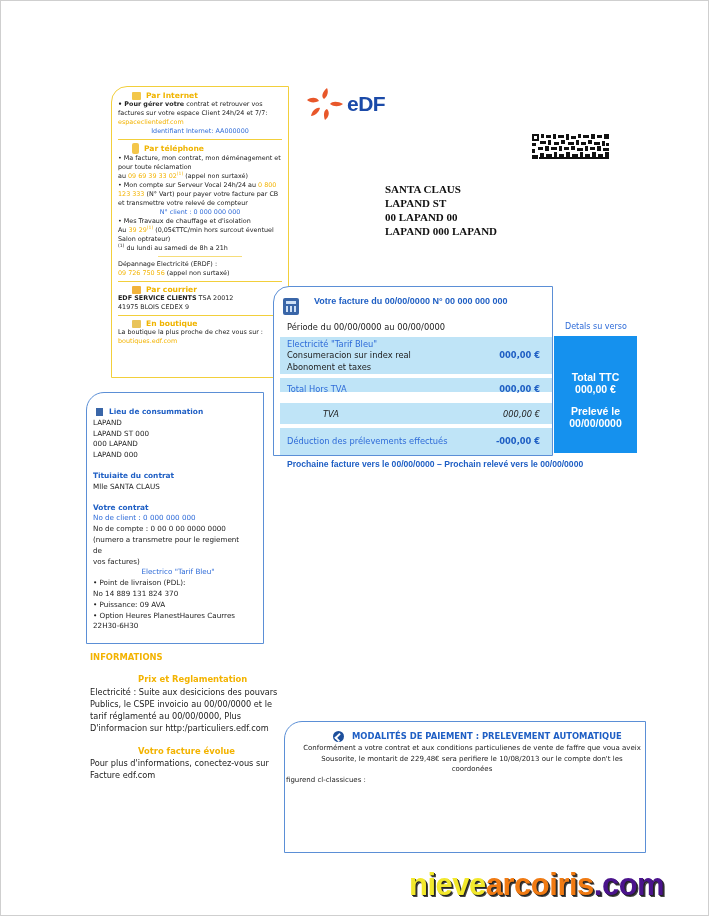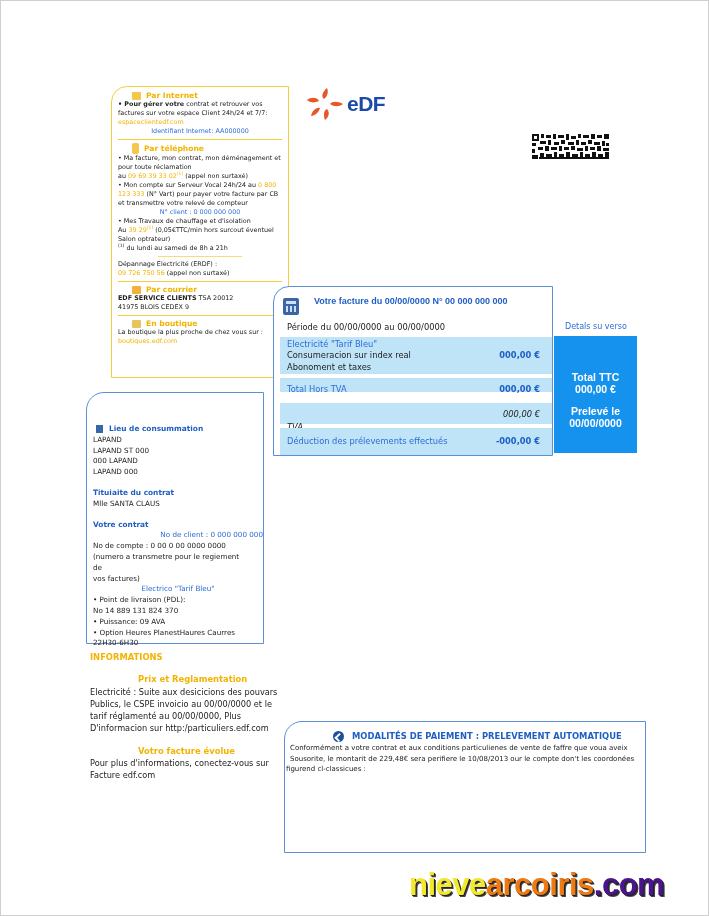--- a/index.html
+++ b/index.html
@@ -9,21 +9,21 @@
     .abs { position: absolute; }
 
     
     .contact-panel { left: 86px; top: 85px; width: 178px; height: 292px; border: 1.5px solid #f2cf3b; border-top-left-radius: 16px; padding: 4px 6px 0 6px; font-size: 6.4px; line-height: 9px; color: #222; margin-left: 24px; }
     .cp-head { display: flex; align-items: center; gap: 5px; color: #f0b400; font-weight: bold; font-size: 7.6px; margin-left: 14px; }
     .cp-head .ico { width: 9px; height: 8px; background: #f3c74a; border-radius: 1px; display: inline-block; }
     .cp-head .ico.phone { width: 7px; height: 11px; border-radius: 2px; background: #f4c64a; }
     .cp-head .ico.mail { background: #f2b33b; }
     .cp-head .ico.shop { background: #e9c45a; }
     .yl { color: #f3b300; }
-    .bl { color: #2e6bd8; text-align: right; }
+    .bl { color: #2e6bd8; }
     .center { text-align: center; }
     .cp-sep { border-top: 1.5px solid #f2cf3b; margin: 3px 0 3px 0; }
     .cp-sep.short { margin: 3px 40px; border-top-width: 1.5px; border-color: #f6dd7a; }
     .bold { font-weight: bold; }
     sup { font-size: 4.5px; vertical-align: super; line-height: 0; }
 
     
     .logo { left: 304px; top: 85px; width: 90px; height: 36px; display: flex; align-items: center; }
     .logo-text { font-family: "Liberation Sans", sans-serif; font-weight: bold; font-size: 21px; color: #1b4aa8; letter-spacing: -0.5px; margin-left: 2px; }
 
@@ -45,52 +45,52 @@
     .inv-row .amt { position: absolute; right: 12px; font-weight: bold; color: #1f5fc4; }
     .row1 { top: 50px; height: 37px; }
     .row1 .l1 { top: 2px; color: #2e6bd8; }
     .row1 .l2 { top: 13px; color: #222; }
     .row1 .l3 { top: 25px; color: #222; }
     .row1 .amt { top: 13px; }
     .row2 { top: 91px; height: 14px; }
     .row2 .lbl { top: 6px; color: #2e6bd8; }
     .row2 .amt { top: 6px; }
     .row3 { top: 116px; height: 21px; }
-    .row3 .lbl { top: 19px; color: #222; font-style: italic; }
+    .row3 .lbl { top: 6px; color: #222; font-style: italic; margin-left: 36px; }
     .row3 .amt { top: 6px; font-style: italic; font-weight: normal; color: #222; }
     .row4 { top: 141px; height: 27px; }
     .row4 .lbl { top: 8px; color: #2e6bd8; }
     .row4 .amt { top: 8px; }
 
     .details-link { left: 564px; top: 321px; font-size: 8px; color: #2e6bd8; }
     .total-box { left: 553px; top: 335px; width: 83px; height: 117px; background: #1591ee; color: #fff; font-family: "Liberation Sans", sans-serif; font-weight: bold; font-size: 10.5px; text-align: center; line-height: 12px; padding-top: 35px; }
     .total-box .gap { height: 10px; }
 
     .next-line { left: 286px; top: 458px; font-family: "Liberation Sans", sans-serif; font-weight: bold; font-size: 8.6px; color: #1f5fc4; }
 
     
-    .conso { left: 85px; top: 391px; width: 178px; height: 252px; border: 1px solid #5b8fd6; border-top-left-radius: 18px; padding: 31px 0 0 6px; font-size: 7.2px; line-height: 10.8px; color: #222; }
+    .conso { left: 85px; top: 391px; width: 178px; height: 252px; border: 1px solid #5b8fd6; border-top-left-radius: 18px; padding: 14px 0 0 6px; font-size: 7.2px; line-height: 10.8px; color: #222; }
     .conso .h { color: #1f5fc4; font-weight: bold; font-size: 7.4px; }
     .conso .h.with-icon { margin-left: 3px; display: flex; align-items: center; gap: 6px; }
     .bldg-icon { width: 7px; height: 8px; background: #3a66a8; display: inline-block; }
     .conso .gap { height: 10px; }
 
     
     .info { left: 89px; top: 650px; width: 190px; font-size: 8.2px; line-height: 12.3px; color: #222; }
     .info .title { color: #f3b300; font-weight: bold; font-size: 8.4px; }
     .info .sub { color: #f3b300; font-weight: bold; font-size: 8.4px; padding-left: 48px; }
     .info .gap { height: 10px; }
 
     
     .payment { left: 283px; top: 720px; width: 362px; height: 132px; border: 1px solid #5b8fd6; border-top-left-radius: 18px; font-size: 7px; line-height: 10.5px; color: #222; }
     .pay-title { position: absolute; left: 48px; top: 9px; display: flex; align-items: center; gap: 8px; color: #1f5fc4; font-weight: bold; font-size: 8.4px; }
     .pay-title .circle { width: 11px; height: 11px; border-radius: 50%; background: #1d4f9c; position: relative; }
     .pay-title .circle::after { content: ""; position: absolute; left: 3px; top: 3px; width: 4px; height: 5px; border-left: 2px solid #fff; border-bottom: 2px solid #fff; transform: rotate(45deg); }
     .pay-text { position: absolute; left: 1px; top: 21px; width: 358px; }
-    .pay-text .ind { padding-left: 4px; }
+    .pay-text .ind { padding-left: 14px; text-align: center; }
     .pay-details { position: absolute; left: 95px; top: 73px; }
 
     
     .watermark { left: 408px; top: 866px; font-family: "Liberation Sans", sans-serif; font-weight: bold; font-size: 31px; letter-spacing: -0.5px; text-shadow: 1px 1px 0 #222, 2px 2px 0 #444; }
     .wm1 { color: #f2e82c; }
     .wm2 { color: #f07a12; }
     .wm3 { color: #4b138c; }
   </style>
 </head>
 <body>
@@ -215,20 +215,26 @@
         <rect x="40" y="20" width="6" height="3"></rect>
       <rect x="48" y="18" width="3" height="5"></rect>
         <rect x="53" y="20" width="5" height="3"></rect>
         <rect x="60" y="18" width="4" height="5"></rect>
       <rect x="66" y="20" width="5" height="3"></rect>
         <rect x="73" y="18" width="4" height="7"></rect>
       <rect x="7" y="23" width="70" height="2"></rect>
     </g>
   </svg>
 
+  <div class="abs address">
+    <div>SANTA CLAUS</div>
+    <div>LAPAND ST</div>
+    <div>00 LAPAND 00</div>
+    <div>LAPAND 000 LAPAND</div>
+  </div>
 
   <div class="abs invoice">
     <span class="calc-icon"></span>
     <div class="inv-title">Votre facture du 00/00/0000 N° 00 000 000 000</div>
     <div class="periode">Période du 00/00/0000 au 00/00/0000</div>
 
     <div class="inv-row row1">
       <span class="lbl l1">Electricité "Tarif Bleu"</span>
       <span class="lbl l2">Consumeracion sur index real</span>
       <span class="lbl l3">Abonoment et taxes</span>
@@ -251,20 +257,21 @@
   <div class="abs details-link">Detals su verso</div>
 
   <div class="abs total-box">
     <div>Total TTC</div>
     <div>000,00 €</div>
     <div class="gap"></div>
     <div>Prelevé le</div>
     <div>00/00/0000</div>
   </div>
 
+  <div class="abs next-line">Prochaine facture vers le 00/00/0000 – Prochain relevé  vers le 00/00/0000</div>
 
   <div class="abs conso">
     <div class="h with-icon">
       <span class="bldg-icon"></span>
       <span>Lieu de consummation</span>
     </div>
     <div>LAPAND</div>
     <div>LAPAND ST 000</div>
     <div>000 LAPAND</div>
     <div>LAPAND 000</div>

